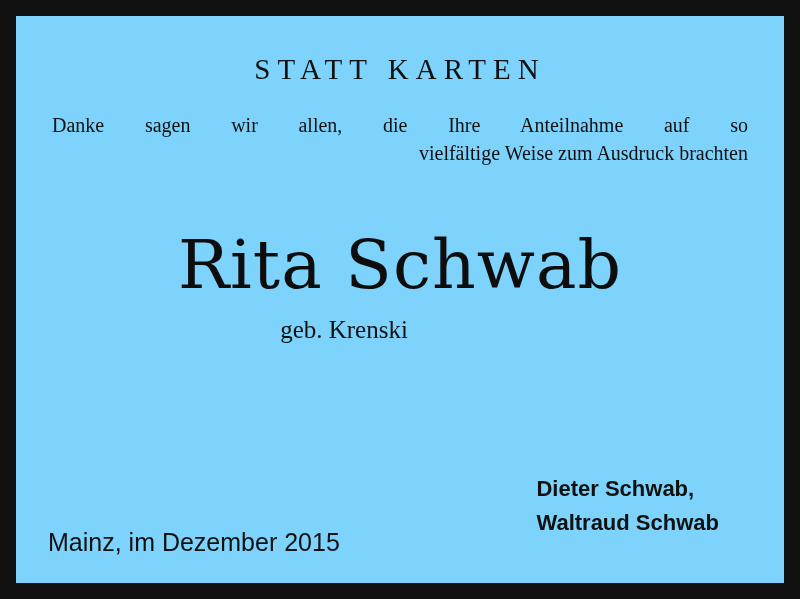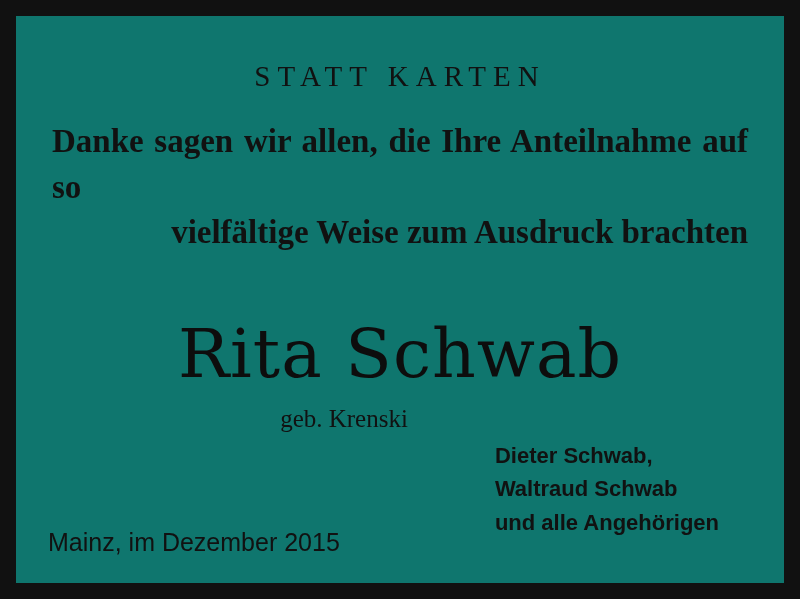--- a/index.html
+++ b/index.html
@@ -21,42 +21,41 @@
     height: 599px;
     background: #111111;
     padding: 16px 16px 16px 16px;
   }
 
   .notice-inner {
     position: relative;
     box-sizing: border-box;
     width: 100%;
     height: 100%;
-    background: #0f766e;
-    padding: 30px 34px 24px 34px;
+    background: #7dd3fc;
+    padding: 23px 34px 24px 34px;
   }
 
   .headline {
     text-align: center;
     font-family: "Liberation Serif", serif;
     font-size: 29px;
     letter-spacing: 7px;
     margin-top: 14px;
     margin-bottom: 26px;
     color: #111111;
   }
 
   .thanks {
     font-family: "Liberation Serif", serif;
-    font-size: 33px;
+    font-size: 20px;
     line-height: 1.38;
     text-align: justify;
     color: #111111;
     margin: 0 2px;
-    font-weight: bold;
   }
   .thanks .line1 {
     display: block;
     text-align: justify;
     text-align-last: justify;
   }
   .thanks .line2 {
     display: block;
     text-align: right;
   }
@@ -115,19 +114,18 @@
       <span class="line2">vielfältige Weise zum Ausdruck brachten</span>
     </div>
 
     <div class="name">Rita Schwab</div>
 
     <div class="maiden">geb. Krenski</div>
 
     <div class="family">
       <div>Dieter Schwab,</div>
       <div>Waltraud Schwab</div>
-      <div>und alle Angehörigen</div>
     </div>
 
     <div class="place-date">Mainz, im Dezember 2015</div>
 
   </div>
 </div>
 
 </body></html>

